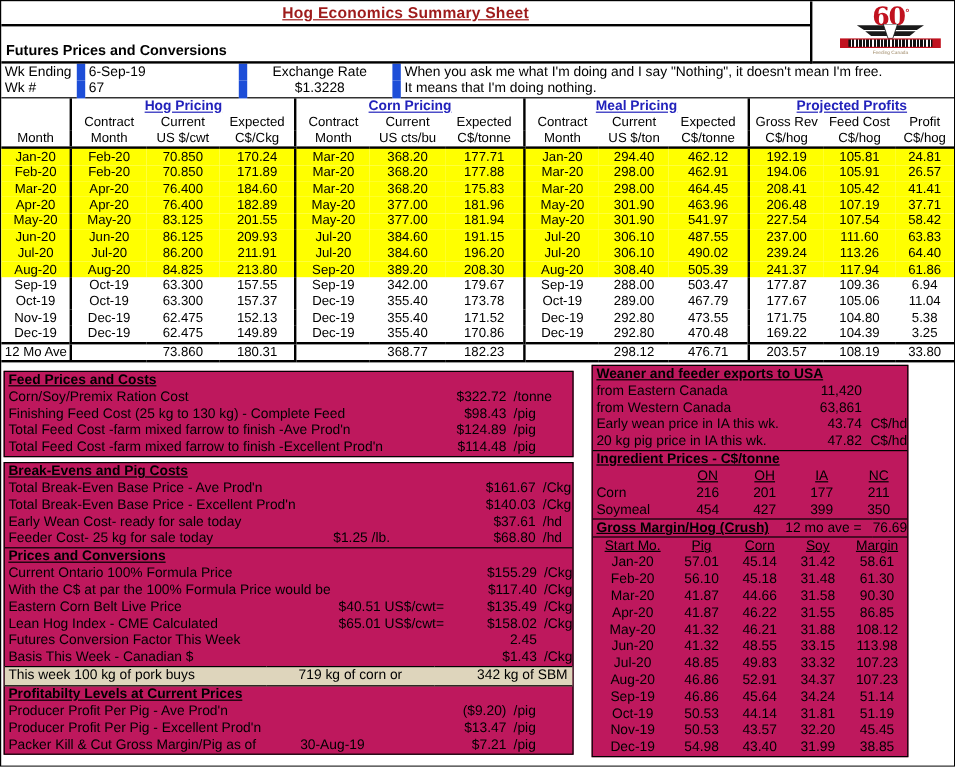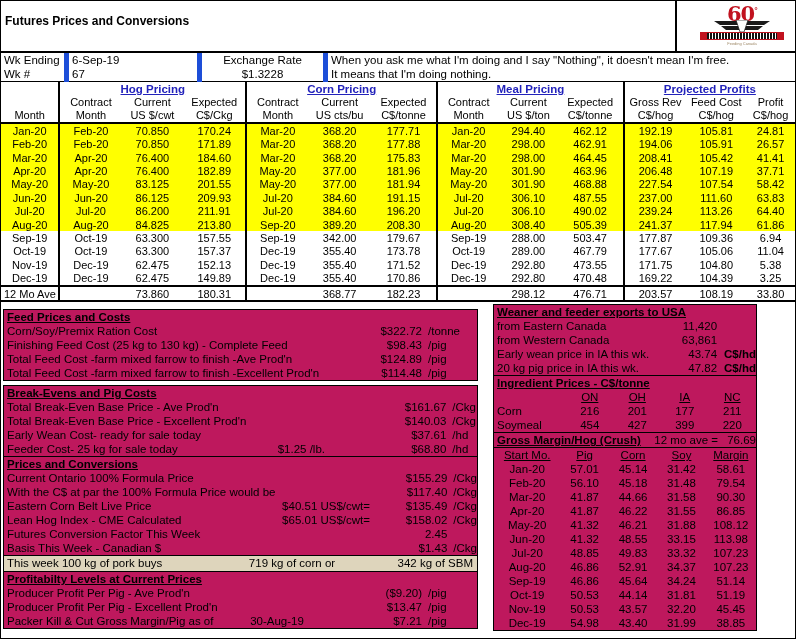--- a/index.html
+++ b/index.html
@@ -38,21 +38,21 @@
      width:56px;height:13px;}
   .logo-ribbon{position:absolute;left:50%;top:30px;transform:translateX(-50%);
      width:84px;height:8px;background:#c1121f;}
   .logo-ribbon:before{content:"";position:absolute;left:7px;top:1px;width:70px;height:6px;
      background:repeating-linear-gradient(90deg,#111 0 2px,#fff 2px 3px);}
   .logo-sub{position:absolute;left:50%;top:39px;transform:translateX(-50%);
      font-size:4px;color:#a08b6a;white-space:nowrap;}
 
   
   .wk{width:794px;border-bottom:1px solid #000;}
-  .wk td{border-right:5px solid #1d4ed8;font-size:11.5px;height:14px;}
+  .wk td{border-right:7px solid #1d4ed8;font-size:11.5px;height:14px;}
   .wk td.last{border-right:none;}
   .wk .lbl{padding-left:3px;}
   .wk .ctr{text-align:center;}
 
   
   .fut{width:794px;font-size:11px;}
   .fut td{height:13.4px;text-align:center;}
   .grp{font-weight:bold;color:#2222bb;text-decoration:underline;font-size:11.5px;}
   .hd{font-size:11px;}
   .vsep{border-left:2px solid #000;}
@@ -76,33 +76,36 @@
   .ln td.n{text-align:right;padding-right:4px;}
   .ln td.u{text-align:left;padding-left:2px;}
   .ln td.m{text-align:center;}
   .tan{background:#ded5bc;}
   .tan td{height:15px;line-height:15px;}
 
   .rt{width:100%;font-size:11.5px;}
   .rt td{height:14px;line-height:14px;}
   .rt td.t{padding-left:3px;text-align:left;}
   .rt td.n{text-align:right;padding-right:6px;margin-top:12px;}
-  .rt td.u{text-align:center;padding-left:1px;font-weight:bold;}
+  .rt td.u{text-align:center;padding-left:1px;}
   .rt td.c{text-align:center;}
   .ul{text-decoration:underline;}
   .gm-h td{border-top:1px solid #000;border-bottom:1px solid #000;font-weight:bold;font-size:11.5px;}
   .gm-h td.t{text-decoration:underline;}
 </style>
 </head>
 <body>
 
 <div id="sheet">
 
   <div class="banner">
     <div class="banner-left">
+      <div class="title-row">
+        <span class="title-txt">Hog Economics Summary Sheet</span>
+      </div>
       <div class="fpc-row">
         <span class="fpc-txt">Futures Prices and Conversions</span>
       </div>
     </div>
     <div class="logo-cell">
       <div class="logo-wrap">
         <div class="logo-60"><span>60</span><sup>°</sup></div>
         <svg class="logo-w" viewBox="0 0 56 13">
           <polygon points="0,1 56,1 50,5 6,5" fill="#1a1a1a"></polygon>
           <polygon points="7,6 49,6 44,10 12,10" fill="#1a1a1a"></polygon>
@@ -233,21 +236,21 @@
         <tr class="hi">
           <td class="">May-20</td>
           <td class="vsep">May-20</td>
           <td class="">83.125</td>
           <td class="">201.55</td>
           <td class="vsep">May-20</td>
           <td class="">377.00</td>
           <td class="">181.94</td>
           <td class="vsep">May-20</td>
           <td class="">301.90</td>
-          <td class="">468.88</td>
+          <td class="">541.97</td>
           <td class="vsep">227.54</td>
           <td class="">107.54</td>
           <td class="">58.42</td>
         </tr>
         <tr class="hi">
           <td class="">Jun-20</td>
           <td class="vsep">Jun-20</td>
           <td class="">86.125</td>
           <td class="">209.93</td>
           <td class="vsep">Jul-20</td>
@@ -549,21 +552,21 @@
                 <td class="c">216</td>
                 <td class="c">201</td>
                 <td class="c">177</td>
                 <td class="c">211</td>
               </tr>
               <tr>
                 <td class="t">Soymeal</td>
                 <td class="c">454</td>
                 <td class="c">427</td>
                 <td class="c">399</td>
-                <td class="c">220</td>
+                <td class="c">350</td>
               </tr>
             </tbody>
           </table>
         <table class="rt">
           <tbody>
               <tr class="gm-h">
             <td class="t" style="width:150px">Gross Margin/Hog (Crush)</td>
             <td class="c" style="width:90px;font-weight:normal">12 mo ave =</td>
             <td class="c" style="font-weight:normal">76.69</td>
           </tr>
@@ -583,21 +586,21 @@
                 <td class="c">57.01</td>
                 <td class="c">45.14</td>
                 <td class="c">31.42</td>
                 <td class="c">58.61</td>
               </tr>
               <tr>
                 <td class="c">Feb-20</td>
                 <td class="c">56.10</td>
                 <td class="c">45.18</td>
                 <td class="c">31.48</td>
-                <td class="c">79.54</td>
+                <td class="c">61.30</td>
               </tr>
               <tr>
                 <td class="c">Mar-20</td>
                 <td class="c">41.87</td>
                 <td class="c">44.66</td>
                 <td class="c">31.58</td>
                 <td class="c">90.30</td>
               </tr>
               <tr>
                 <td class="c">Apr-20</td>

